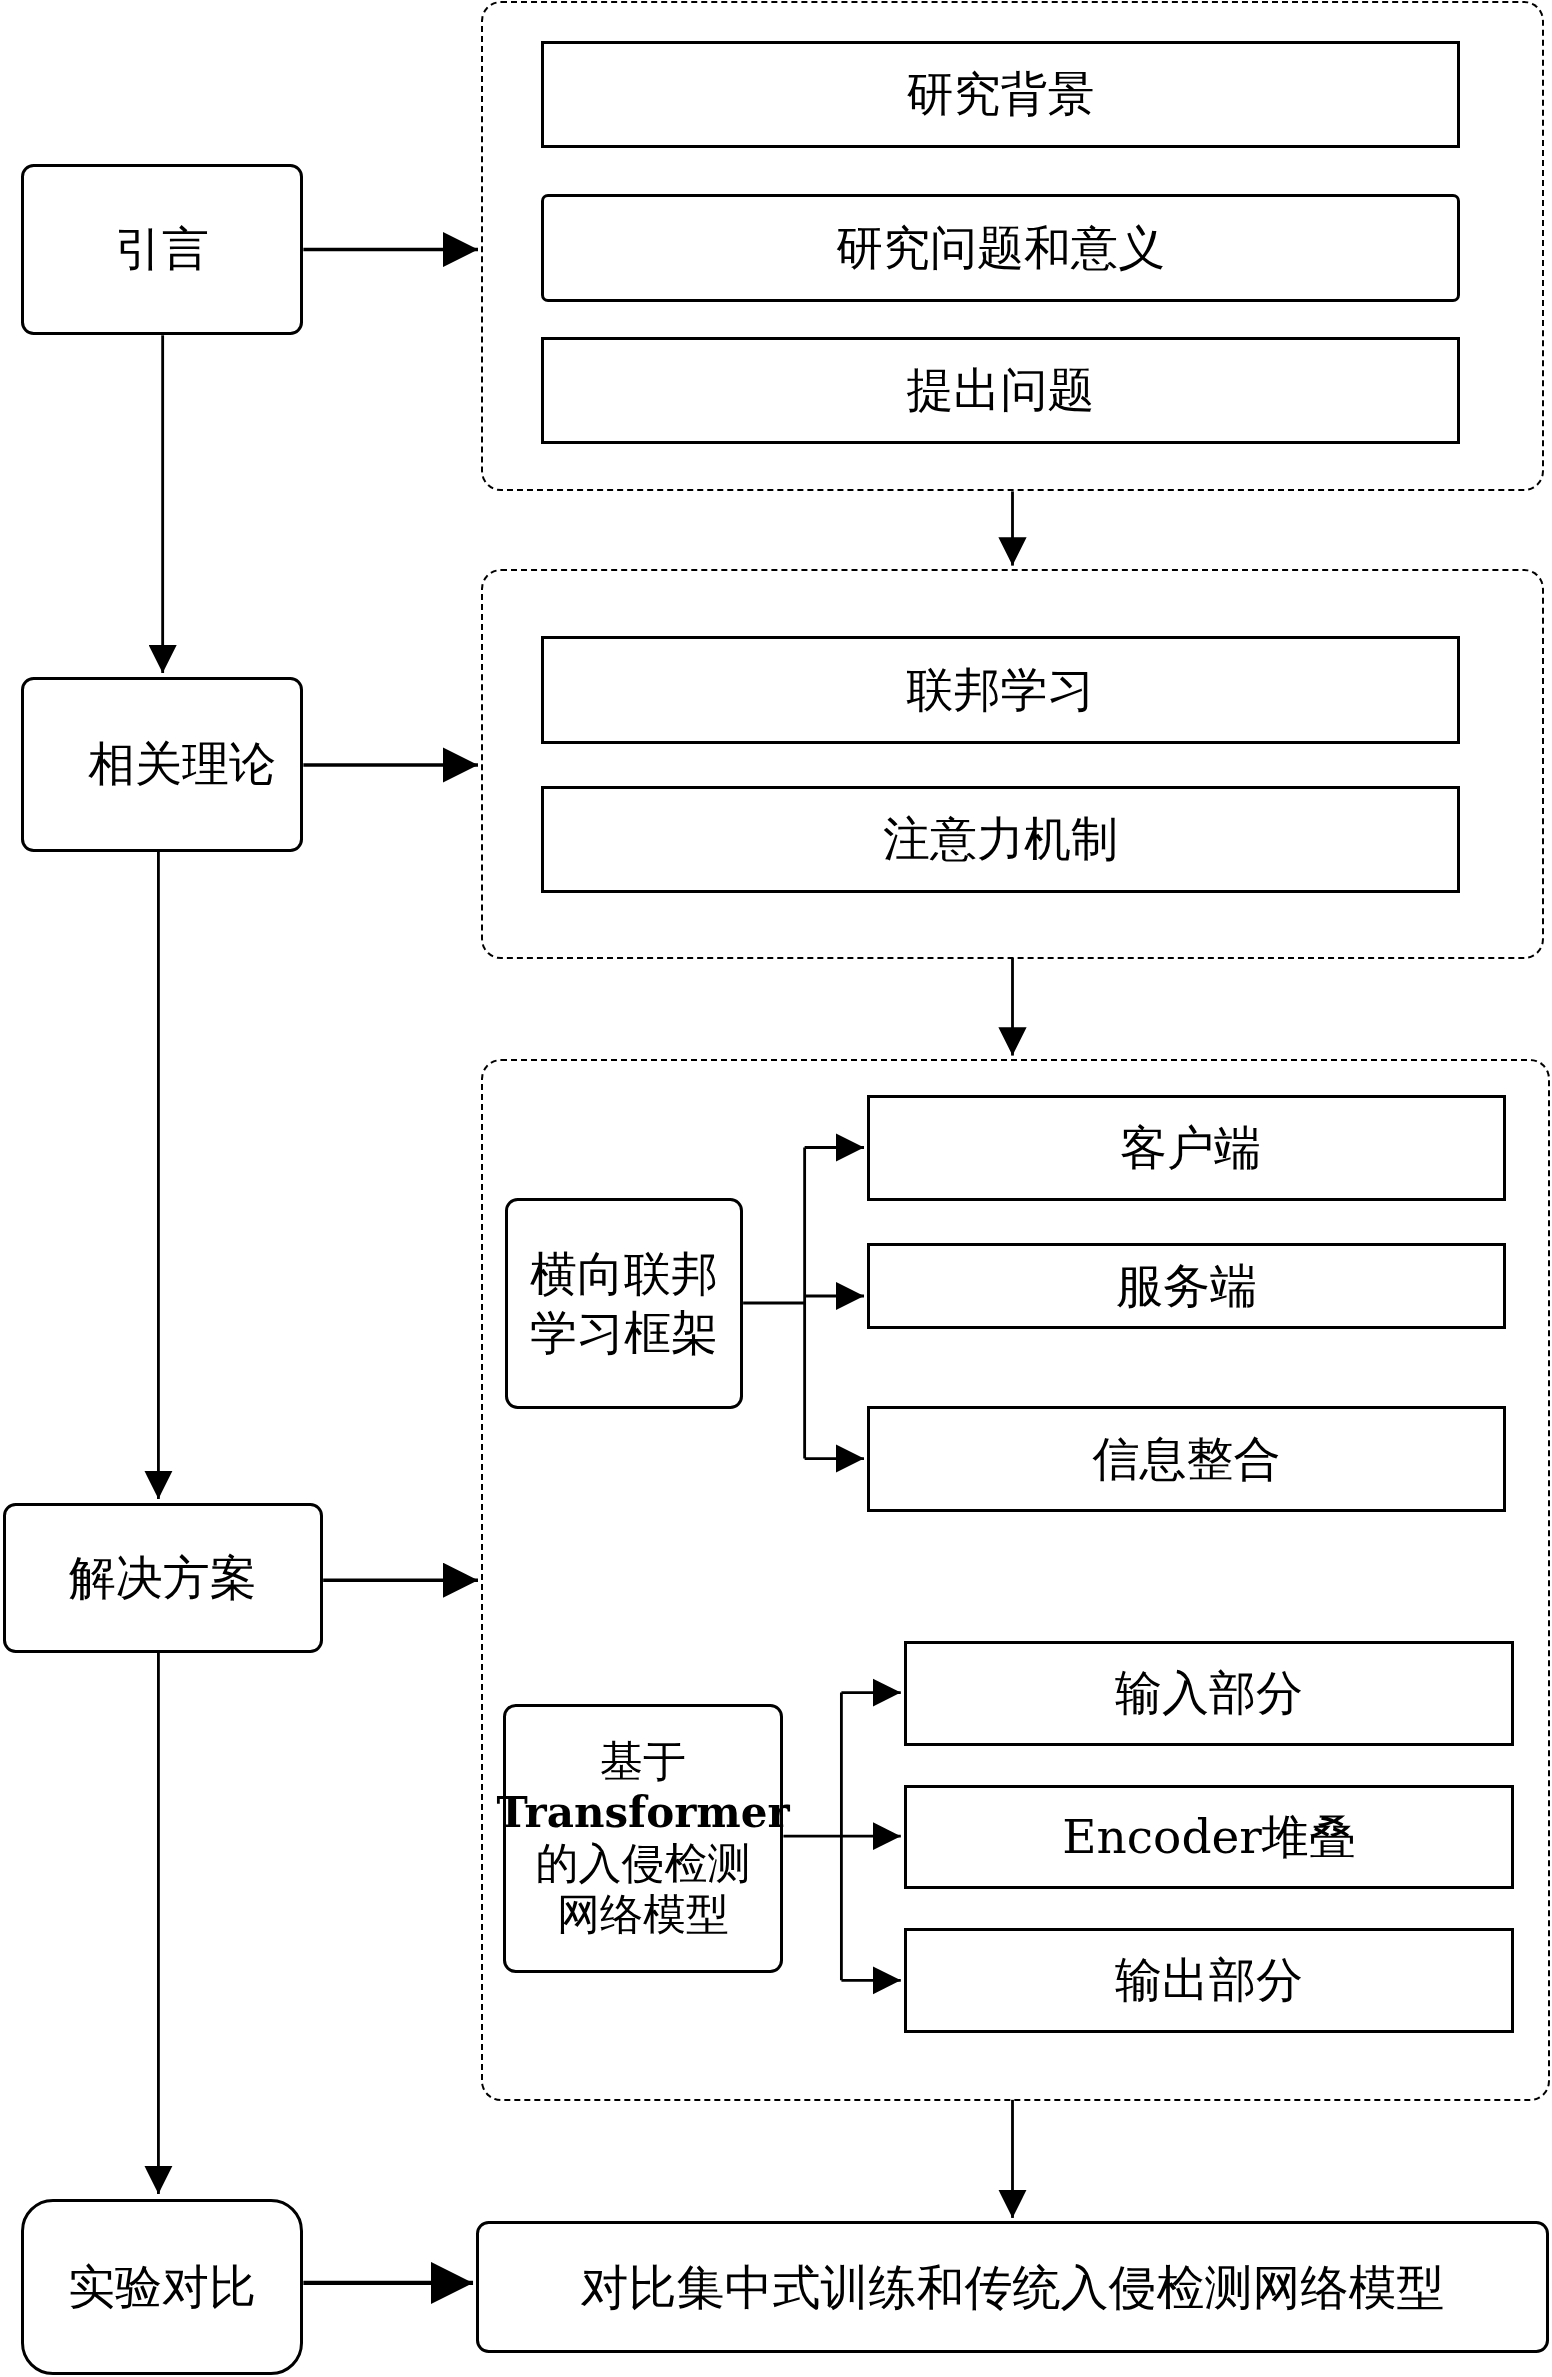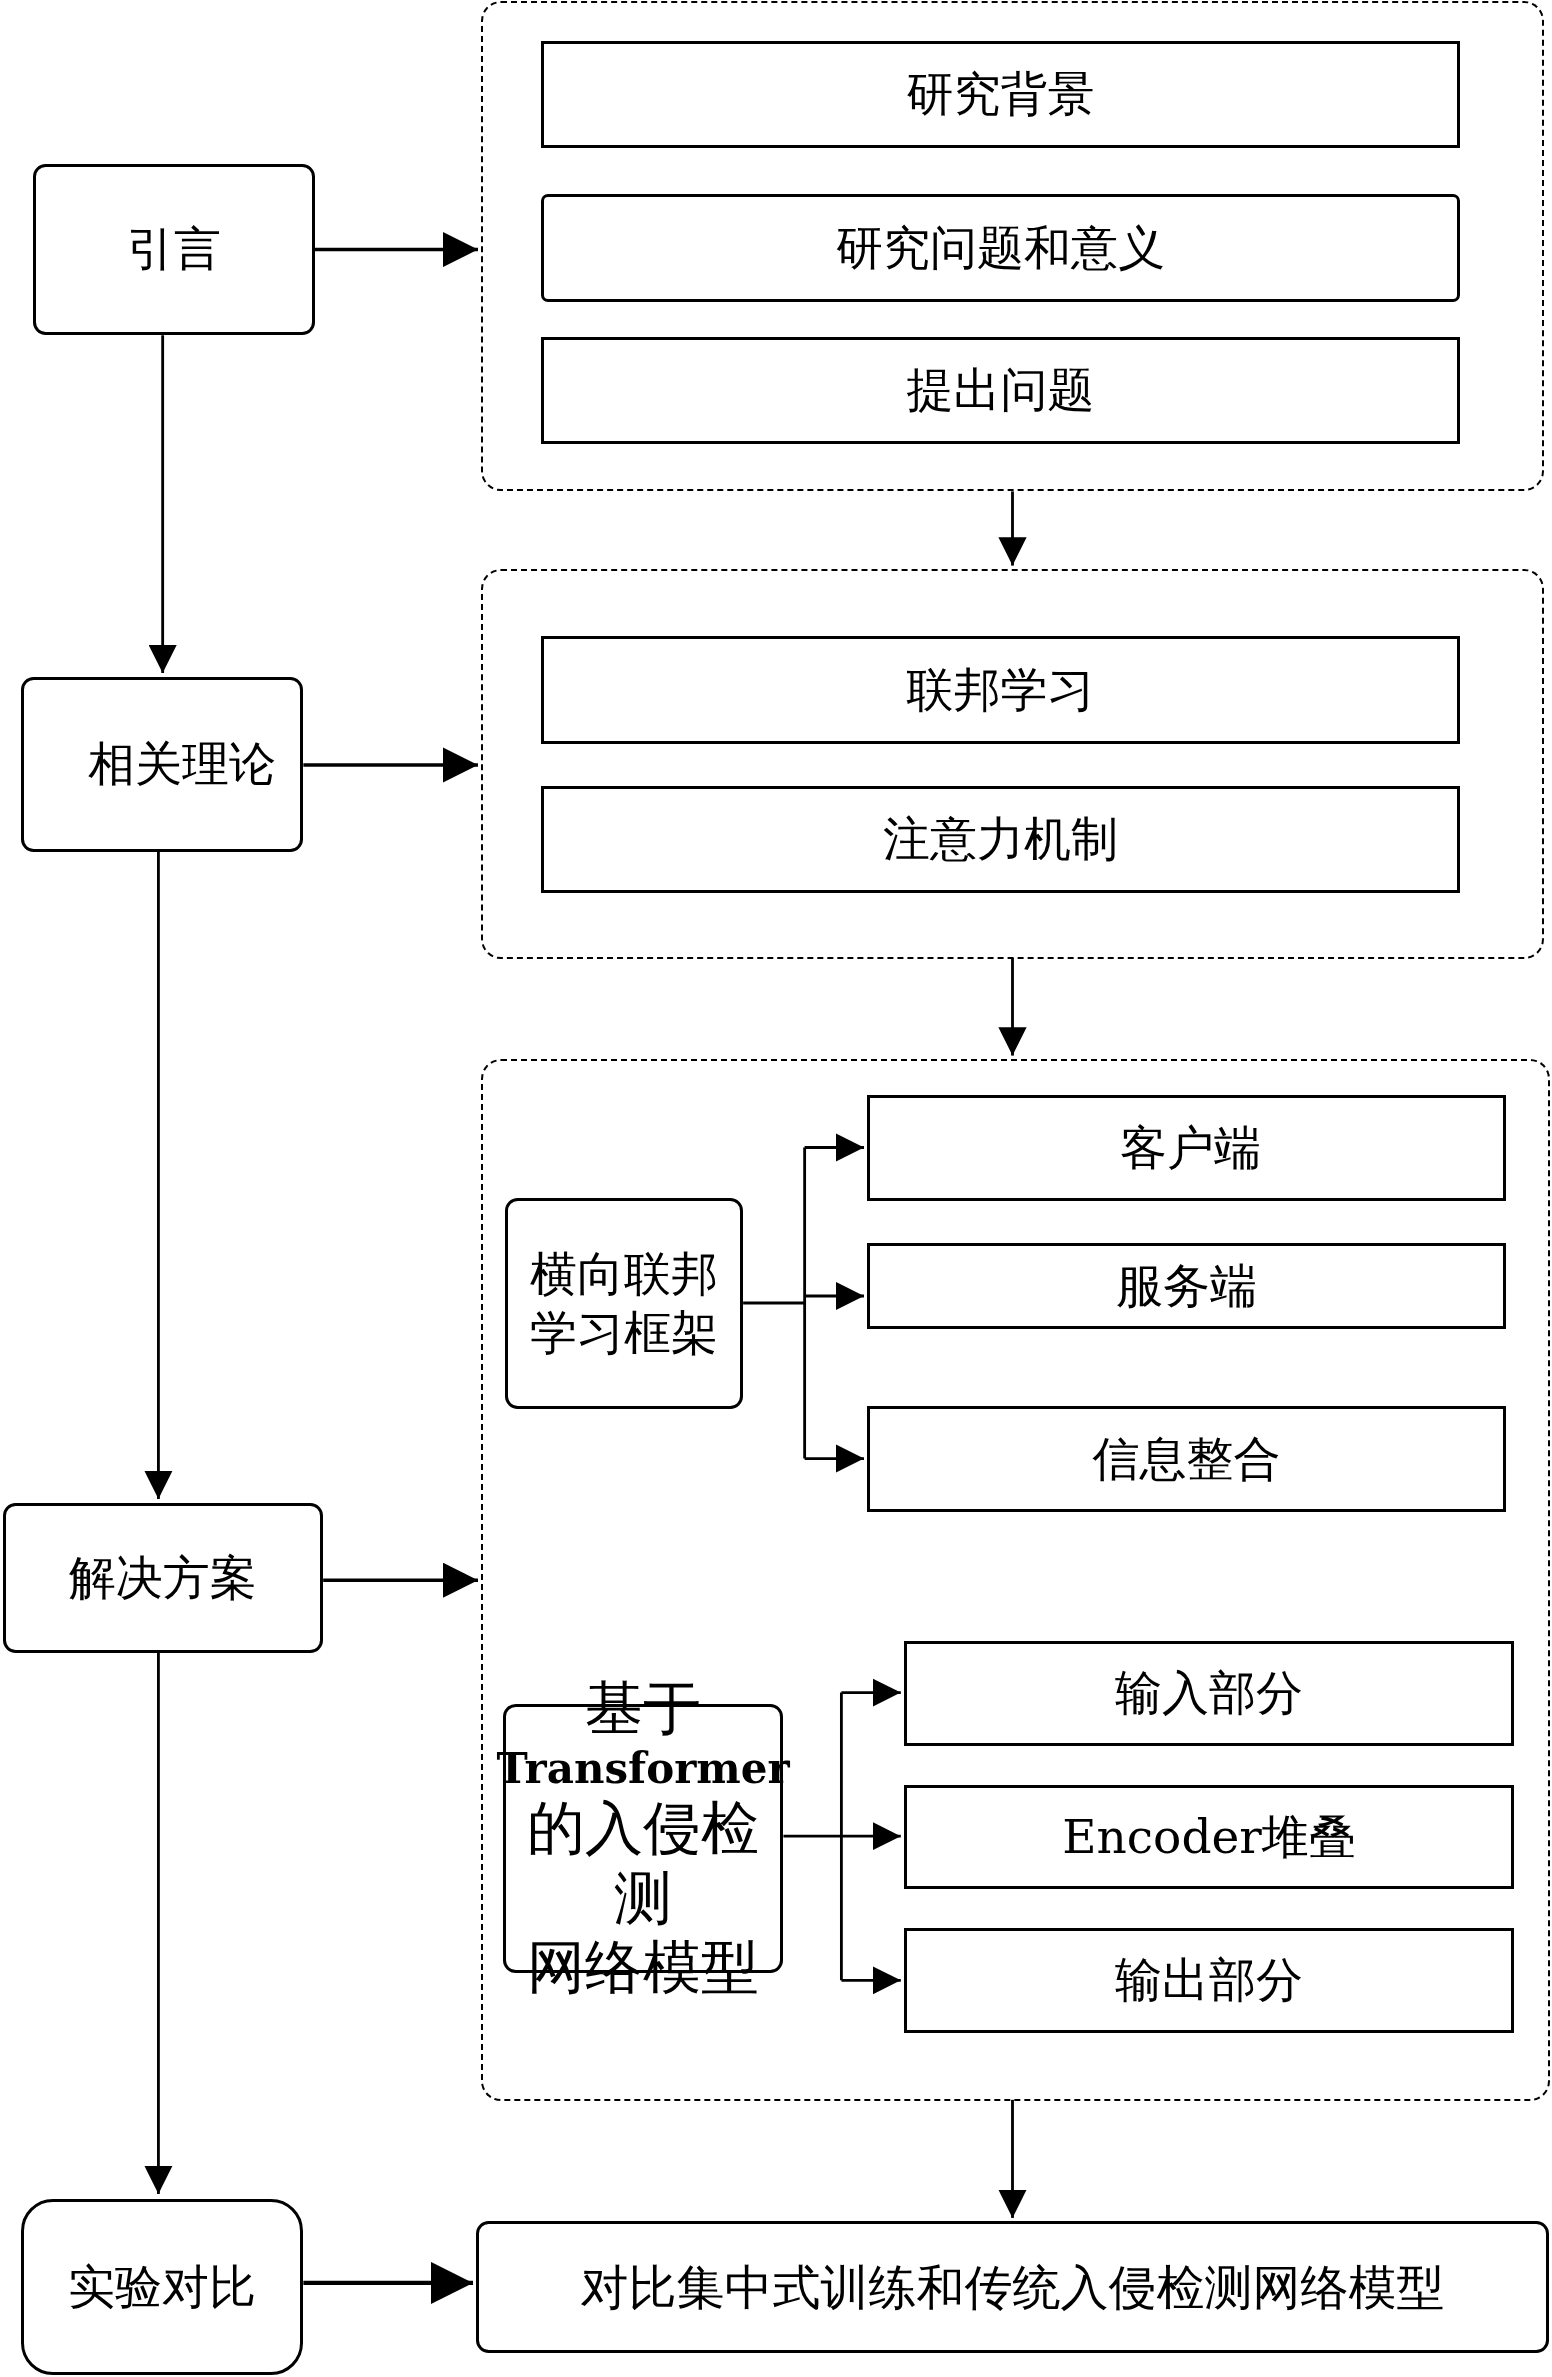--- a/index.html
+++ b/index.html
@@ -3,21 +3,21 @@
 <meta charset="utf-8">
 <style>
   html, body { margin: 0; padding: 0; background: #ffffff; }
   body { width: 1552px; height: 2377px; position: relative; overflow: hidden;
          font-family: "DejaVu Serif", "Liberation Serif", serif; color: #000; }
   .box { position: absolute; box-sizing: border-box; border: 3.5px solid #000; background: #fff;
          display: flex; align-items: center; justify-content: center; text-align: center; }
   .rounded { border-radius: 12.7px; }
   .group { position: absolute; box-sizing: border-box; border: 2.8px dashed #000; border-radius: 20px; }
   .lbl { font-size: 47px; line-height: 1.25; }
-  .lbl-sm { font-size: 58px; line-height: 1.2; }
+  .lbl-sm { font-size: 43px; line-height: 1.2; }
   svg.wires { position: absolute; left: 0; top: 0; }
 </style>
 </head>
 <body>
 
 <svg class="wires" width="1552" height="2377" viewBox="0 0 2195 3362">
   <defs>
     <marker id="ah" viewBox="0 0 10 10" refX="10" refY="5" markerWidth="8" markerHeight="8" markerUnits="userSpaceOnUse" orient="auto">
       <path d="M0,0 L10,5 L0,10 z" fill="#000"></path>
     </marker>
@@ -47,21 +47,21 @@
     <line x1="1138" y1="2063" x2="1222" y2="2063" stroke-width="4" marker-end="url(#ahl)"></line>
 
     <line x1="1108" y1="2597" x2="1190" y2="2597" stroke-width="4"></line>
     <line x1="1190" y1="2394" x2="1190" y2="2801" stroke-width="4"></line>
     <line x1="1190" y1="2394" x2="1274" y2="2394" stroke-width="4" marker-end="url(#ahl)"></line>
     <line x1="1190" y1="2597" x2="1274" y2="2597" stroke-width="4" marker-end="url(#ahl)"></line>
     <line x1="1190" y1="2801" x2="1274" y2="2801" stroke-width="4" marker-end="url(#ahl)"></line>
   </g>
 </svg>
 
-<div class="box rounded" style="left:21px; top:164px; width:282px; height:171px;margin-left:12px;">
+<div class="box rounded" style="left:21px; top:164px; width:282px; height:171px;">
   <span class="lbl">引言</span>
 </div>
 
 <div class="box rounded" style="left:21px; top:677px; width:282px; height:175px;padding-left:40px;">
   <span class="lbl">相关理论</span>
 </div>
 
 <div class="box rounded" style="left:2.8px; top:1503px; width:320px; height:150px; flex-direction:column;">
   <span class="lbl">解决方案</span>
 </div>

